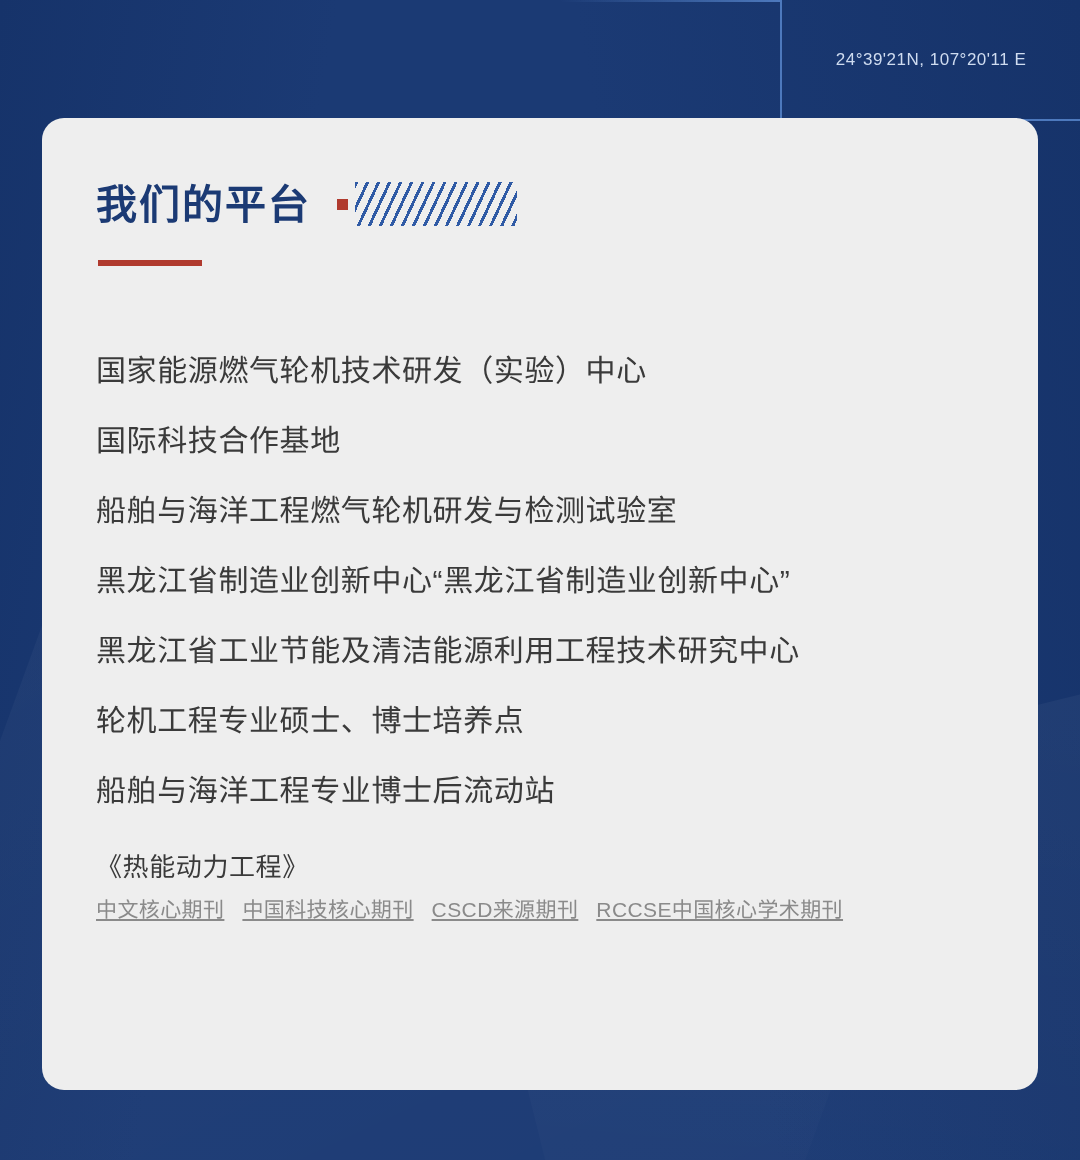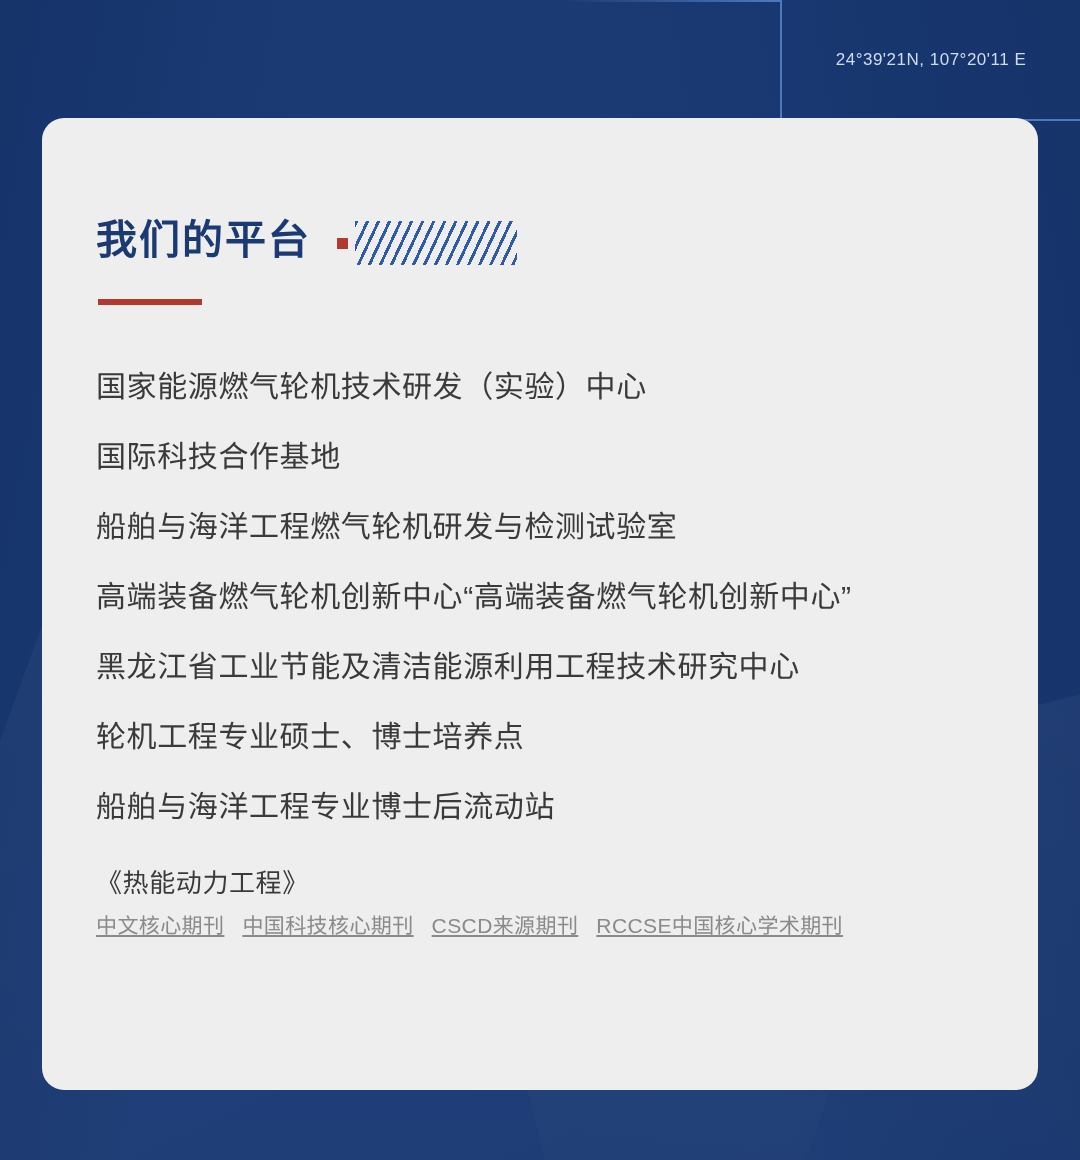--- a/index.html
+++ b/index.html
@@ -86,23 +86,22 @@
     width: 996px;
     height: 972px;
     background: #eeeeee;
     border-radius: 22px;
     box-sizing: border-box;
     padding: 58px 54px 40px 54px;
   }
 
   .card-head {
     display: flex;
-    align-items: center;
+    align-items: flex-end;
     gap: 26px;
-    margin-top: 39px;
   }
   .card-title {
     color: #1b3a74;
     font-size: 41px;
     font-weight: bold;
     letter-spacing: 2px;
     line-height: 1;
     margin: 0;
   }
   .hatch-group {
@@ -128,21 +127,21 @@
   }
 
   .title-rule {
     width: 104px;
     height: 6px;
     background: #b03a2e;
     margin: 34px 0 0 2px;
   }
 
   .list {
-    margin: 67px 0 0 0;
+    margin: 90px 0 0 0;
     padding: 0;
     list-style: none;
   }
   .list li {
     color: #3a3a3a;
     font-size: 30px;
     line-height: 1.0;
     margin-bottom: 40px;
     letter-spacing: 0.6px;
     white-space: nowrap;
@@ -192,21 +191,21 @@
       <span class="hatch-bar"></span>
     </div>
   </div>
 
   <div class="title-rule"></div>
 
   <ul class="list">
     <li>国家能源燃气轮机技术研发（实验）中心</li>
     <li>国际科技合作基地</li>
     <li>船舶与海洋工程燃气轮机研发与检测试验室</li>
-    <li>高端装备燃气轮机创新中心“高端装备燃气轮机创新中心”</li>
+    <li>黑龙江省制造业创新中心“黑龙江省制造业创新中心”</li>
     <li>黑龙江省工业节能及清洁能源利用工程技术研究中心</li>
     <li>轮机工程专业硕士、博士培养点</li>
     <li>船舶与海洋工程专业博士后流动站</li>
   </ul>
 
   <div class="journal-block">
     <p class="journal-name">《热能动力工程》</p>
     <div class="journal-tags">
       <span>中文核心期刊</span>
       <span>中国科技核心期刊</span>

